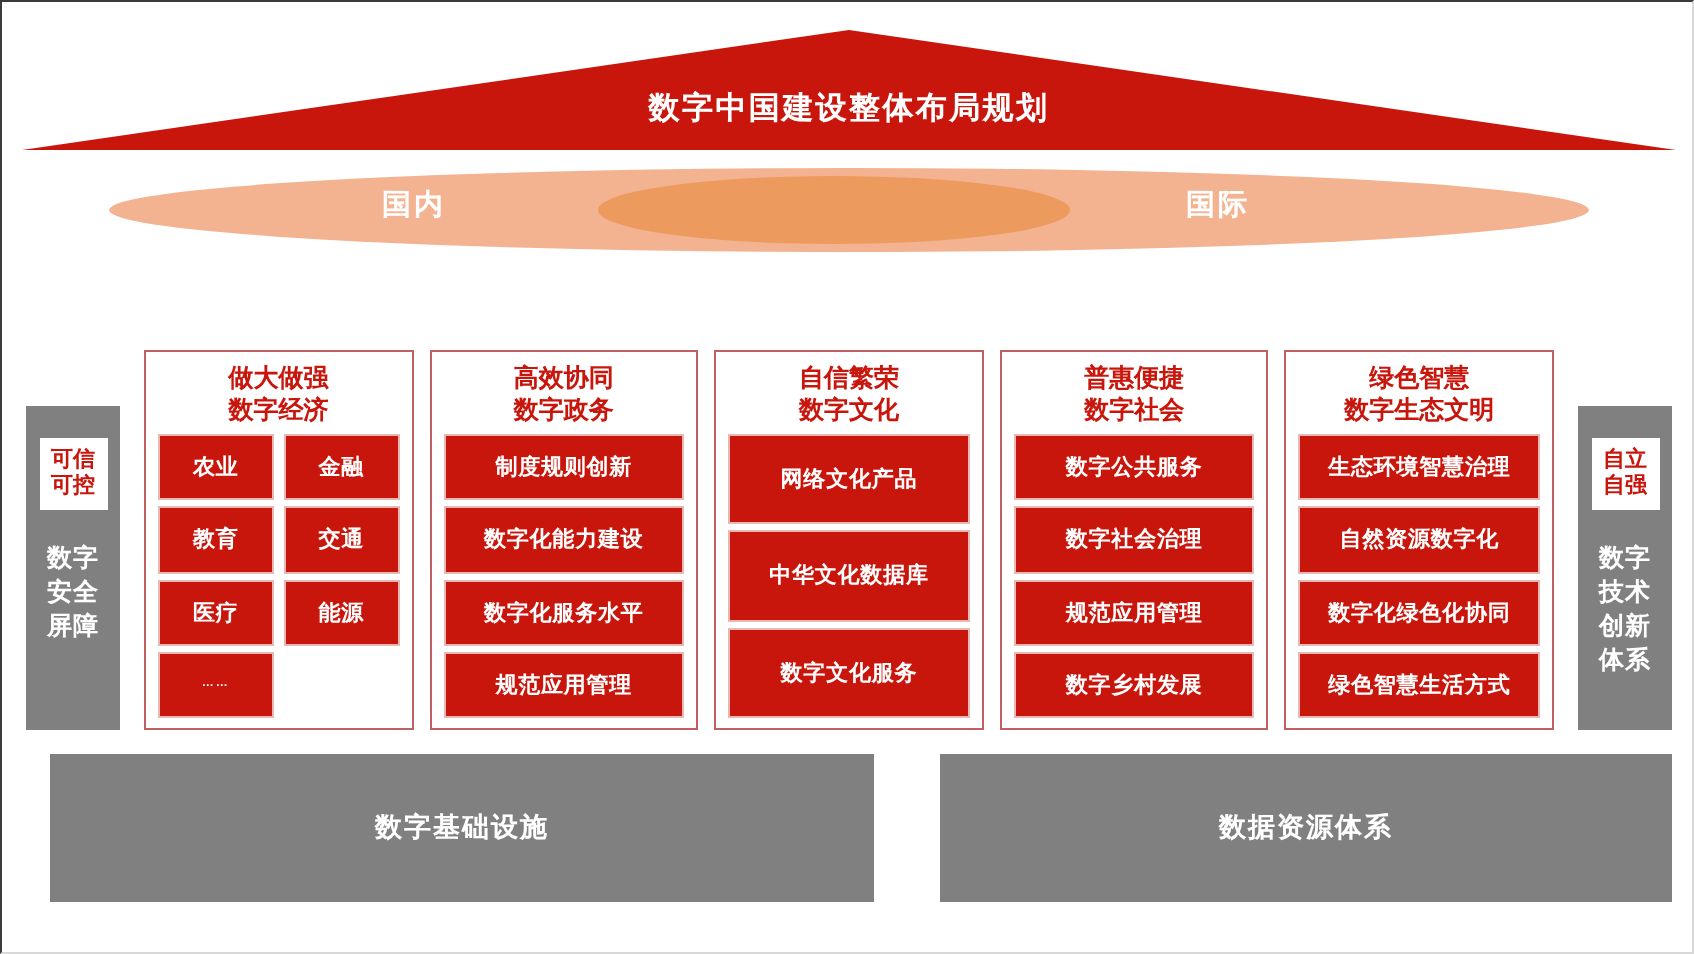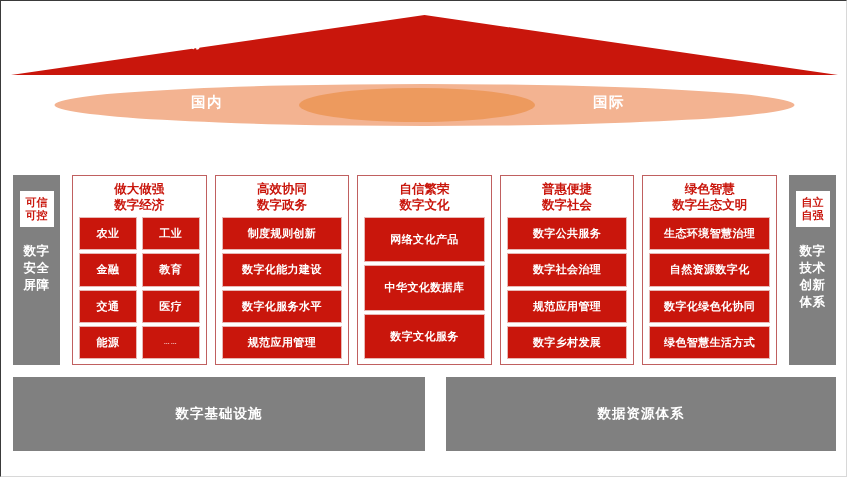--- a/index.html
+++ b/index.html
@@ -28,22 +28,23 @@
     position: absolute;
     left: 0;
     top: 14px;
     width: 847px;
     height: 64px;
   }
   #roof-svg { display: block; }
   #roof-title {
     position: absolute;
     left: 0;
-    top: 17px;
+    top: 29px;
     width: 847px;
+    text-align: center;
     color: #ffffff;
     font-size: 15.5px;
     font-weight: bold;
     letter-spacing: 1.2px;
     white-space: nowrap;
   }
 
   
   #band-wrap {
     position: absolute;
@@ -104,20 +105,21 @@
   
   .pillar {
     width: 47px;
     background: #808080;
     display: flex;
     flex-direction: column;
     align-items: center;
     box-sizing: border-box;
     padding-top: 16px;
     flex: 0 0 auto;
+    margin-top: 28px;
   }
   .pillar-badge {
     background: #ffffff;
     color: #C9160C;
     font-size: 11px;
     font-weight: bold;
     line-height: 13px;
     text-align: center;
     padding: 5px 6px;
     width: 34px;
@@ -200,20 +202,21 @@
   }
   .found-bar {
     background: #808080;
     display: flex;
     align-items: center;
     justify-content: center;
     color: #ffffff;
     font-size: 13.5px;
     font-weight: bold;
     letter-spacing: 1px;
+    margin-left: 12px;
   }
   #foundation-infra { flex: 0 0 412px; }
   #foundation-data  { flex: 1 1 auto; }
 </style>
 </head>
 <body>
 
 <div id="stage">
 
   <div id="roof-wrap">
@@ -243,21 +246,20 @@
 屏障</div>
     </div>
 
     <div id="columns">
 
       <div class="col">
         <div class="col-title">做大做强
 数字经济</div>
         <div class="col-items grid2">
           <div class="item">农业</div>
-          <div class="item">工业</div>
           <div class="item">金融</div>
           <div class="item">教育</div>
           <div class="item">交通</div>
           <div class="item">医疗</div>
           <div class="item">能源</div>
           <div class="item muted">……</div>
         </div>
       </div>
 
       <div class="col">

